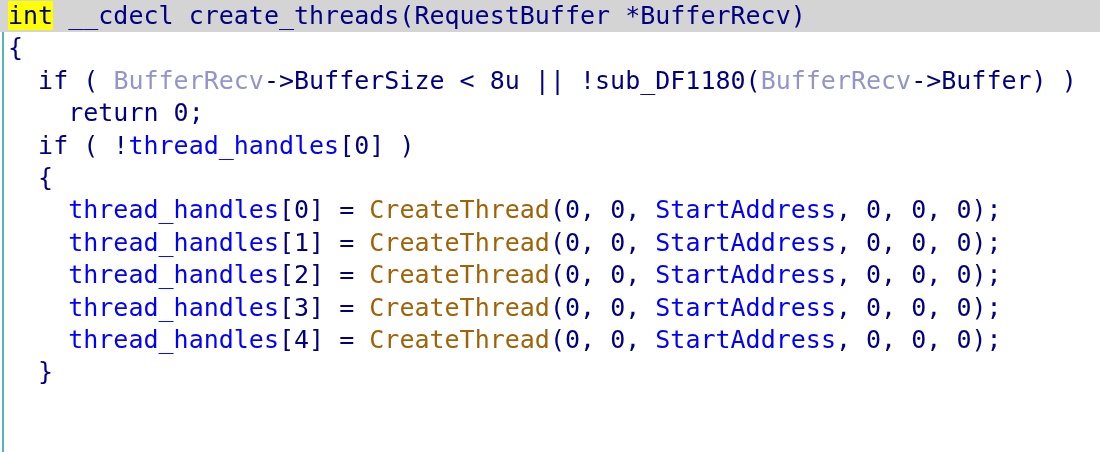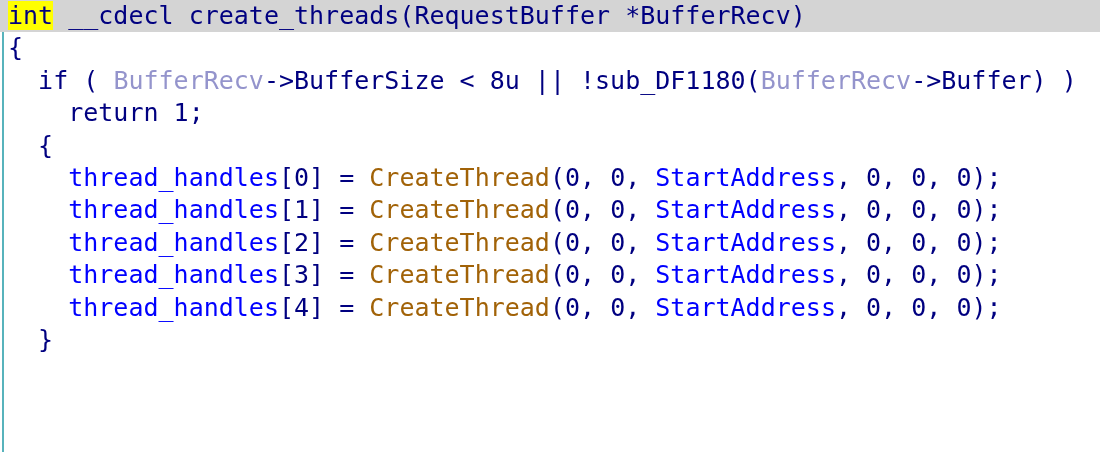--- a/index.html
+++ b/index.html
@@ -80,21 +80,22 @@
 .tok-type-hl { color:#000080; background:#ffff00; }
 #block-indicator-line { background:#3aa6b0; }</style></head>
 <body>
 
 <div id="pseudocode-view">
   <div id="block-indicator-line"></div>
   <div id="code-lines">
       <div class="code-line current"><span class="tok-type-hl">int</span><span class="tok-default"> __cdecl </span><span class="tok-funcname">create_threads</span><span class="tok-punct">(</span><span class="tok-default">RequestBuffer </span><span class="tok-punct">*</span><span class="tok-default">BufferRecv</span><span class="tok-punct">)</span></div>
       <div class="code-line"><span class="tok-punct">{</span></div>
       <div class="code-line"><span class="tok-default">  </span><span class="tok-keyword">if</span><span class="tok-punct"> ( </span><span class="tok-arg">BufferRecv</span><span class="tok-default">-&gt;BufferSize &lt; </span><span class="tok-number">8u</span><span class="tok-punct"> || !</span><span class="tok-funcname">sub_DF1180</span><span class="tok-punct">(</span><span class="tok-arg">BufferRecv</span><span class="tok-default">-&gt;Buffer</span><span class="tok-punct">) )</span></div>
-      <div class="code-line"><span class="tok-default">    </span><span class="tok-keyword">return</span><span class="tok-default"> </span><span class="tok-number">1</span><span class="tok-punct">;</span></div>
+      <div class="code-line"><span class="tok-default">    </span><span class="tok-keyword">return</span><span class="tok-default"> </span><span class="tok-number">0</span><span class="tok-punct">;</span></div>
+      <div class="code-line"><span class="tok-default">  </span><span class="tok-keyword">if</span><span class="tok-punct"> ( !</span><span class="tok-global">thread_handles</span><span class="tok-punct">[</span><span class="tok-number">0</span><span class="tok-punct">] )</span></div>
       <div class="code-line"><span class="tok-default">  </span><span class="tok-punct">{</span></div>
       <div class="code-line"><span class="tok-default">    </span><span class="tok-global">thread_handles</span><span class="tok-punct">[</span><span class="tok-number">0</span><span class="tok-punct">] = </span><span class="tok-import">CreateThread</span><span class="tok-punct">(</span><span class="tok-number">0</span><span class="tok-punct">, </span><span class="tok-number">0</span><span class="tok-punct">, </span><span class="tok-global">StartAddress</span><span class="tok-punct">, </span><span class="tok-number">0</span><span class="tok-punct">, </span><span class="tok-number">0</span><span class="tok-punct">, </span><span class="tok-number">0</span><span class="tok-punct">);</span></div>
       <div class="code-line"><span class="tok-default">    </span><span class="tok-global">thread_handles</span><span class="tok-punct">[</span><span class="tok-number">1</span><span class="tok-punct">] = </span><span class="tok-import">CreateThread</span><span class="tok-punct">(</span><span class="tok-number">0</span><span class="tok-punct">, </span><span class="tok-number">0</span><span class="tok-punct">, </span><span class="tok-global">StartAddress</span><span class="tok-punct">, </span><span class="tok-number">0</span><span class="tok-punct">, </span><span class="tok-number">0</span><span class="tok-punct">, </span><span class="tok-number">0</span><span class="tok-punct">);</span></div>
       <div class="code-line"><span class="tok-default">    </span><span class="tok-global">thread_handles</span><span class="tok-punct">[</span><span class="tok-number">2</span><span class="tok-punct">] = </span><span class="tok-import">CreateThread</span><span class="tok-punct">(</span><span class="tok-number">0</span><span class="tok-punct">, </span><span class="tok-number">0</span><span class="tok-punct">, </span><span class="tok-global">StartAddress</span><span class="tok-punct">, </span><span class="tok-number">0</span><span class="tok-punct">, </span><span class="tok-number">0</span><span class="tok-punct">, </span><span class="tok-number">0</span><span class="tok-punct">);</span></div>
       <div class="code-line"><span class="tok-default">    </span><span class="tok-global">thread_handles</span><span class="tok-punct">[</span><span class="tok-number">3</span><span class="tok-punct">] = </span><span class="tok-import">CreateThread</span><span class="tok-punct">(</span><span class="tok-number">0</span><span class="tok-punct">, </span><span class="tok-number">0</span><span class="tok-punct">, </span><span class="tok-global">StartAddress</span><span class="tok-punct">, </span><span class="tok-number">0</span><span class="tok-punct">, </span><span class="tok-number">0</span><span class="tok-punct">, </span><span class="tok-number">0</span><span class="tok-punct">);</span></div>
       <div class="code-line"><span class="tok-default">    </span><span class="tok-global">thread_handles</span><span class="tok-punct">[</span><span class="tok-number">4</span><span class="tok-punct">] = </span><span class="tok-import">CreateThread</span><span class="tok-punct">(</span><span class="tok-number">0</span><span class="tok-punct">, </span><span class="tok-number">0</span><span class="tok-punct">, </span><span class="tok-global">StartAddress</span><span class="tok-punct">, </span><span class="tok-number">0</span><span class="tok-punct">, </span><span class="tok-number">0</span><span class="tok-punct">, </span><span class="tok-number">0</span><span class="tok-punct">);</span></div>
       <div class="code-line"><span class="tok-default">  </span><span class="tok-punct">}</span></div>
     </div>
 </div>
 

